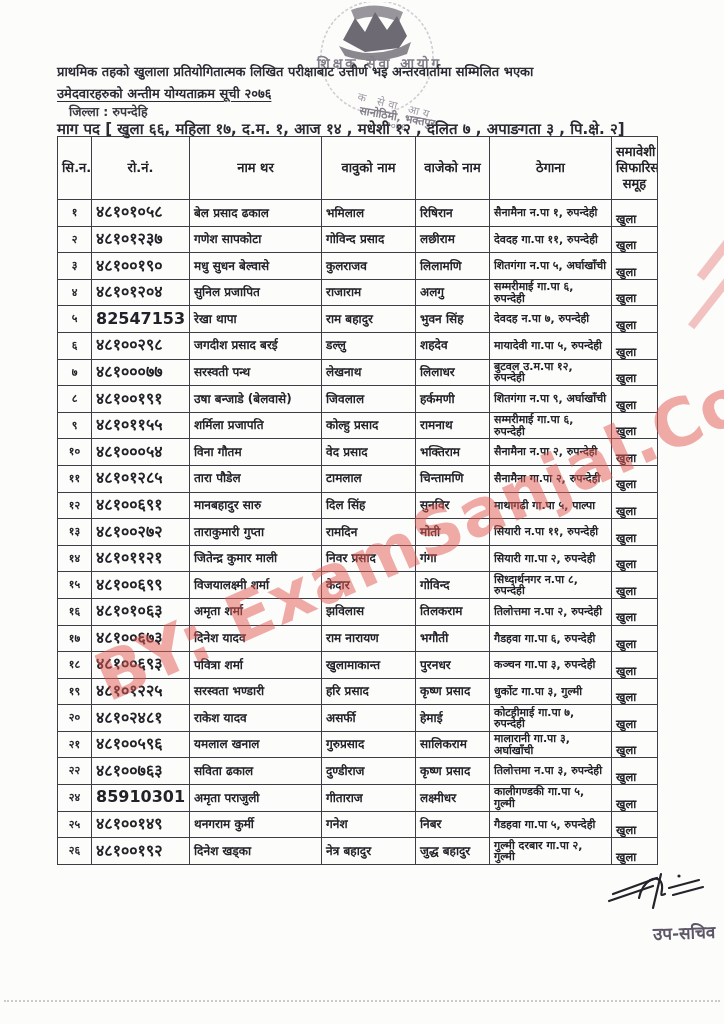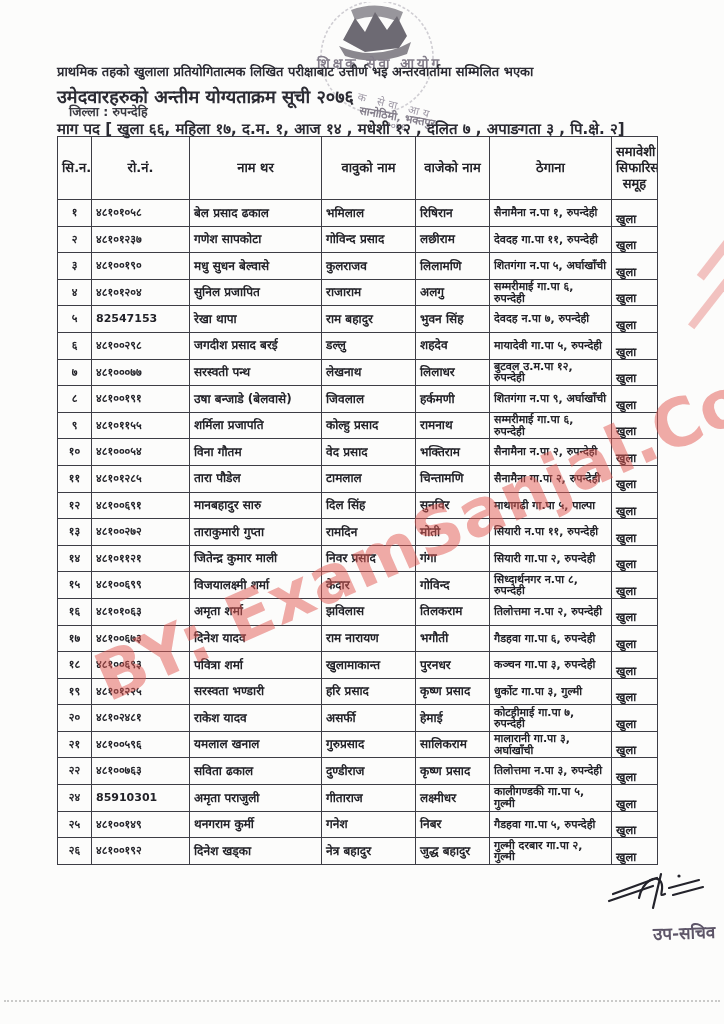--- a/index.html
+++ b/index.html
@@ -5,39 +5,39 @@
   html,body{margin:0;padding:0;}
   body{
     width:724px;height:1024px;position:relative;overflow:hidden;
     background:#fcfcfb;
     font-family:"DejaVu Sans","Liberation Sans",sans-serif;
     color:#26262c;
   }
   .titleblock{position:absolute;left:57px;top:0;width:640px;}
   .t-line{position:absolute;white-space:nowrap;font-weight:bold;color:#2b2b33;}
   .t1{top:62px;left:0;font-size:13px;text-underline-offset:3px;text-align:right;}
-  .t2{top:84px;left:0;font-size:18px;text-underline-offset:3px;}
+  .t2{top:84px;left:0;font-size:13px;text-decoration:underline;text-underline-offset:3px;}
   .t3{top:103px;left:12px;font-size:12.5px;color:#3a3a42;}
   .t4{top:118px;left:0;font-size:15px;}
   
   .stamp{position:absolute;left:295px;top:2px;width:200px;height:140px;pointer-events:none;}
   
   table.main{
     position:absolute;left:57px;top:136px;width:600px;
     border-collapse:collapse;table-layout:fixed;
     font-size:12px;font-weight:bold;color:#222228;
   }
   table.main th,table.main td{
     border:1.4px solid #3d3d45;
     padding:1px 4px;overflow:hidden;
   }
   table.main th{height:60px;font-size:13px;line-height:1.25;font-weight:bold;text-align:center;vertical-align:middle;}
   table.main td{height:23.6px;line-height:1.05;vertical-align:middle;text-align:left;}
   table.main td.c-sn{text-align:center;font-size:11px;}
-  table.main td.c-roll{font-size:11px;margin-top:14px;}
+  table.main td.c-roll{font-size:16px;margin-top:14px;}
   table.main td.c-addr{font-size:11px;}
   table.main td.c-grp{font-size:11.5px;vertical-align:bottom;}
   
   .sigblock{position:absolute;left:575px;top:868px;width:140px;text-align:right;}
   .sig-title{font-size:17px;font-weight:bold;color:#5d5568;transform:rotate(-2deg);display:inline-block;margin-top:-6px;white-space:nowrap;}
   
   .watermark{
     position:absolute;left:70px;top:505px;width:680px;
     transform:rotate(-24deg);
     font-size:66px;font-weight:bold;letter-spacing:1px;

